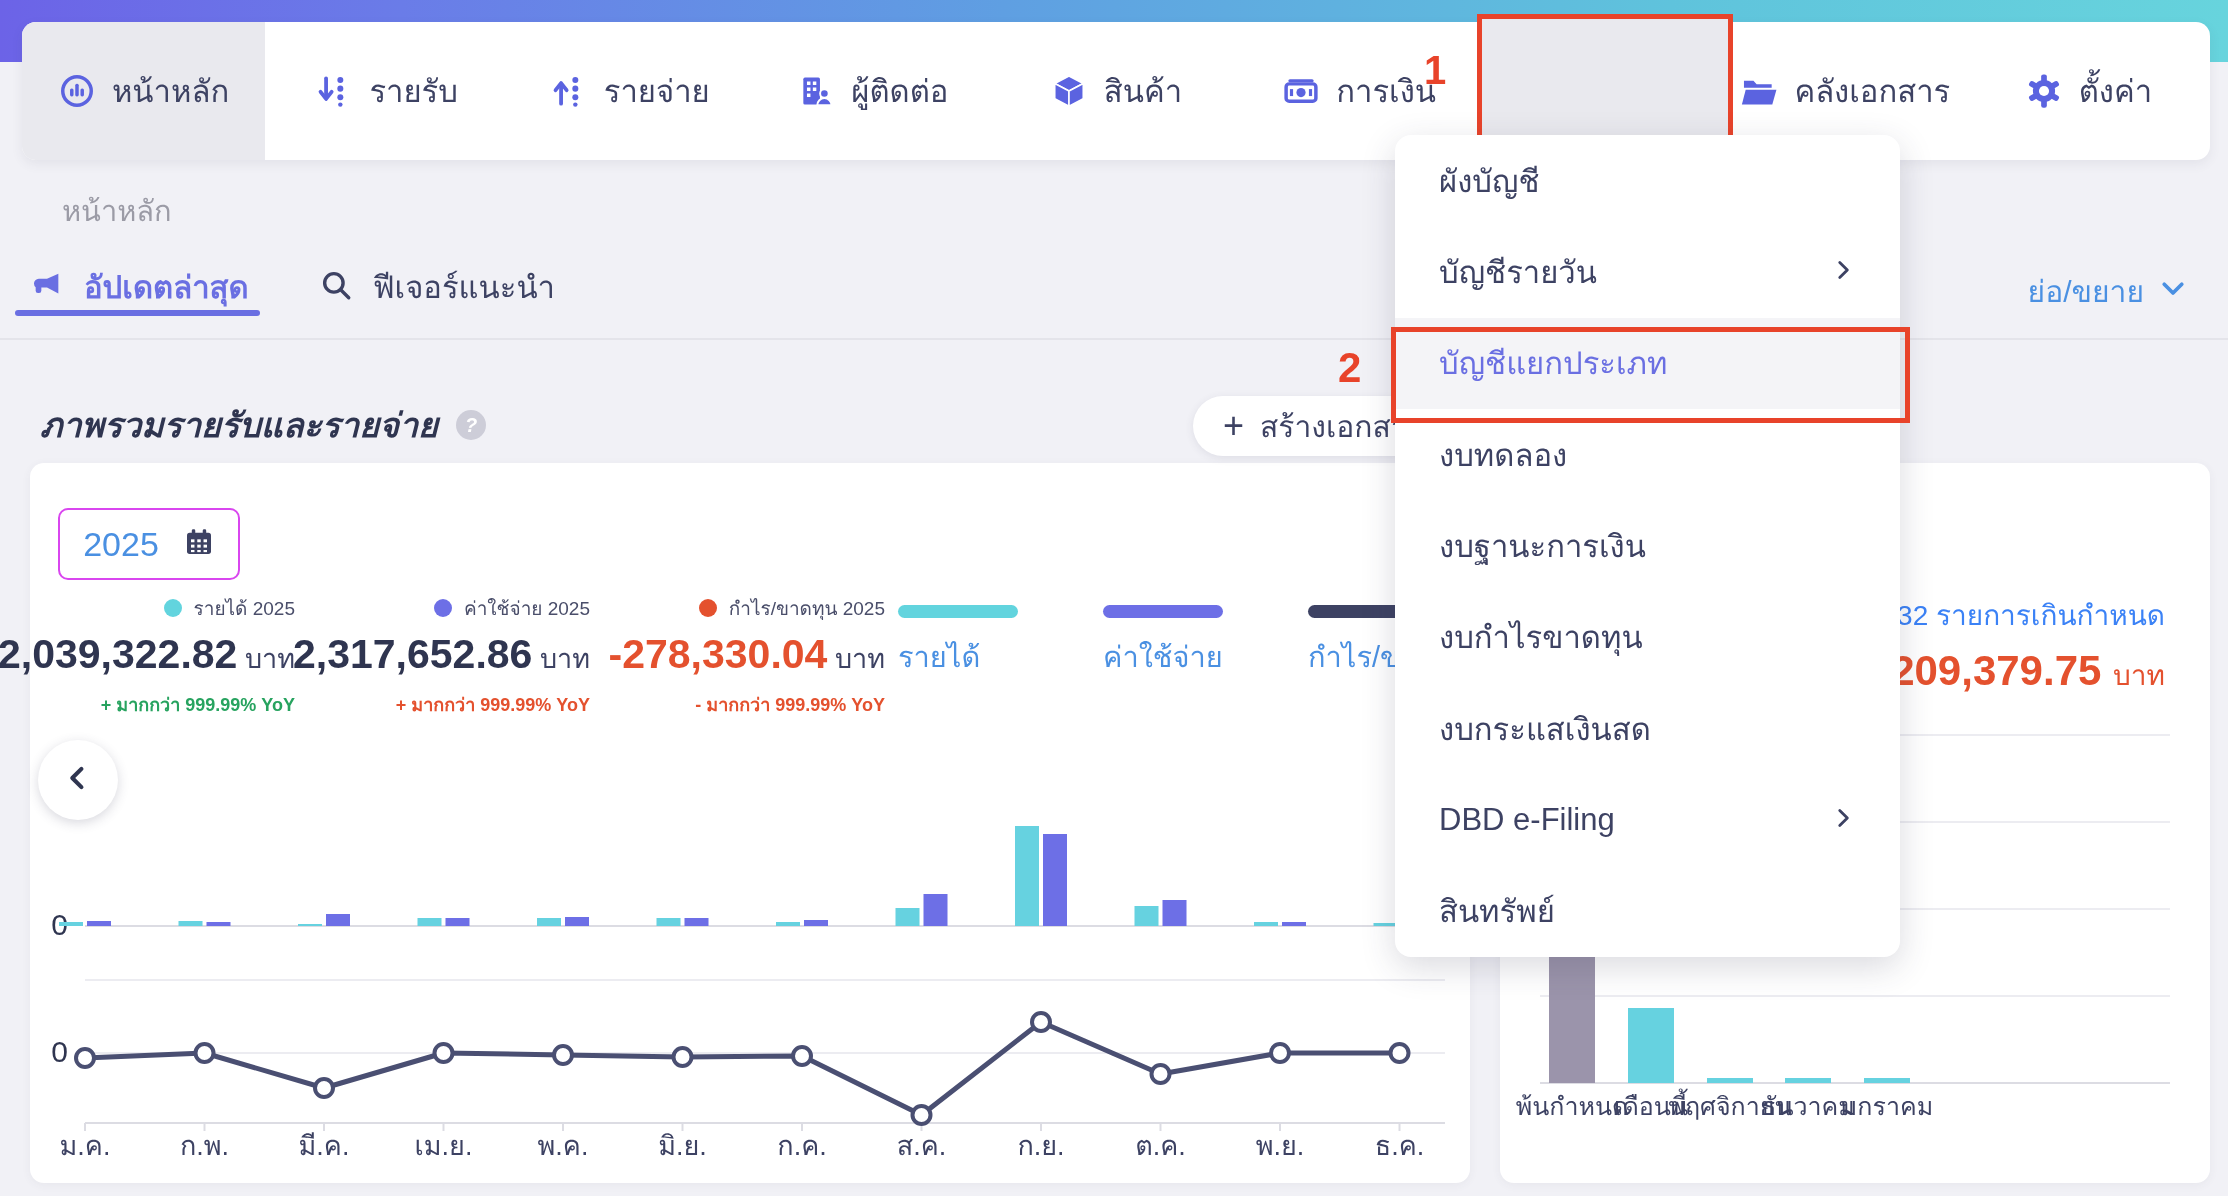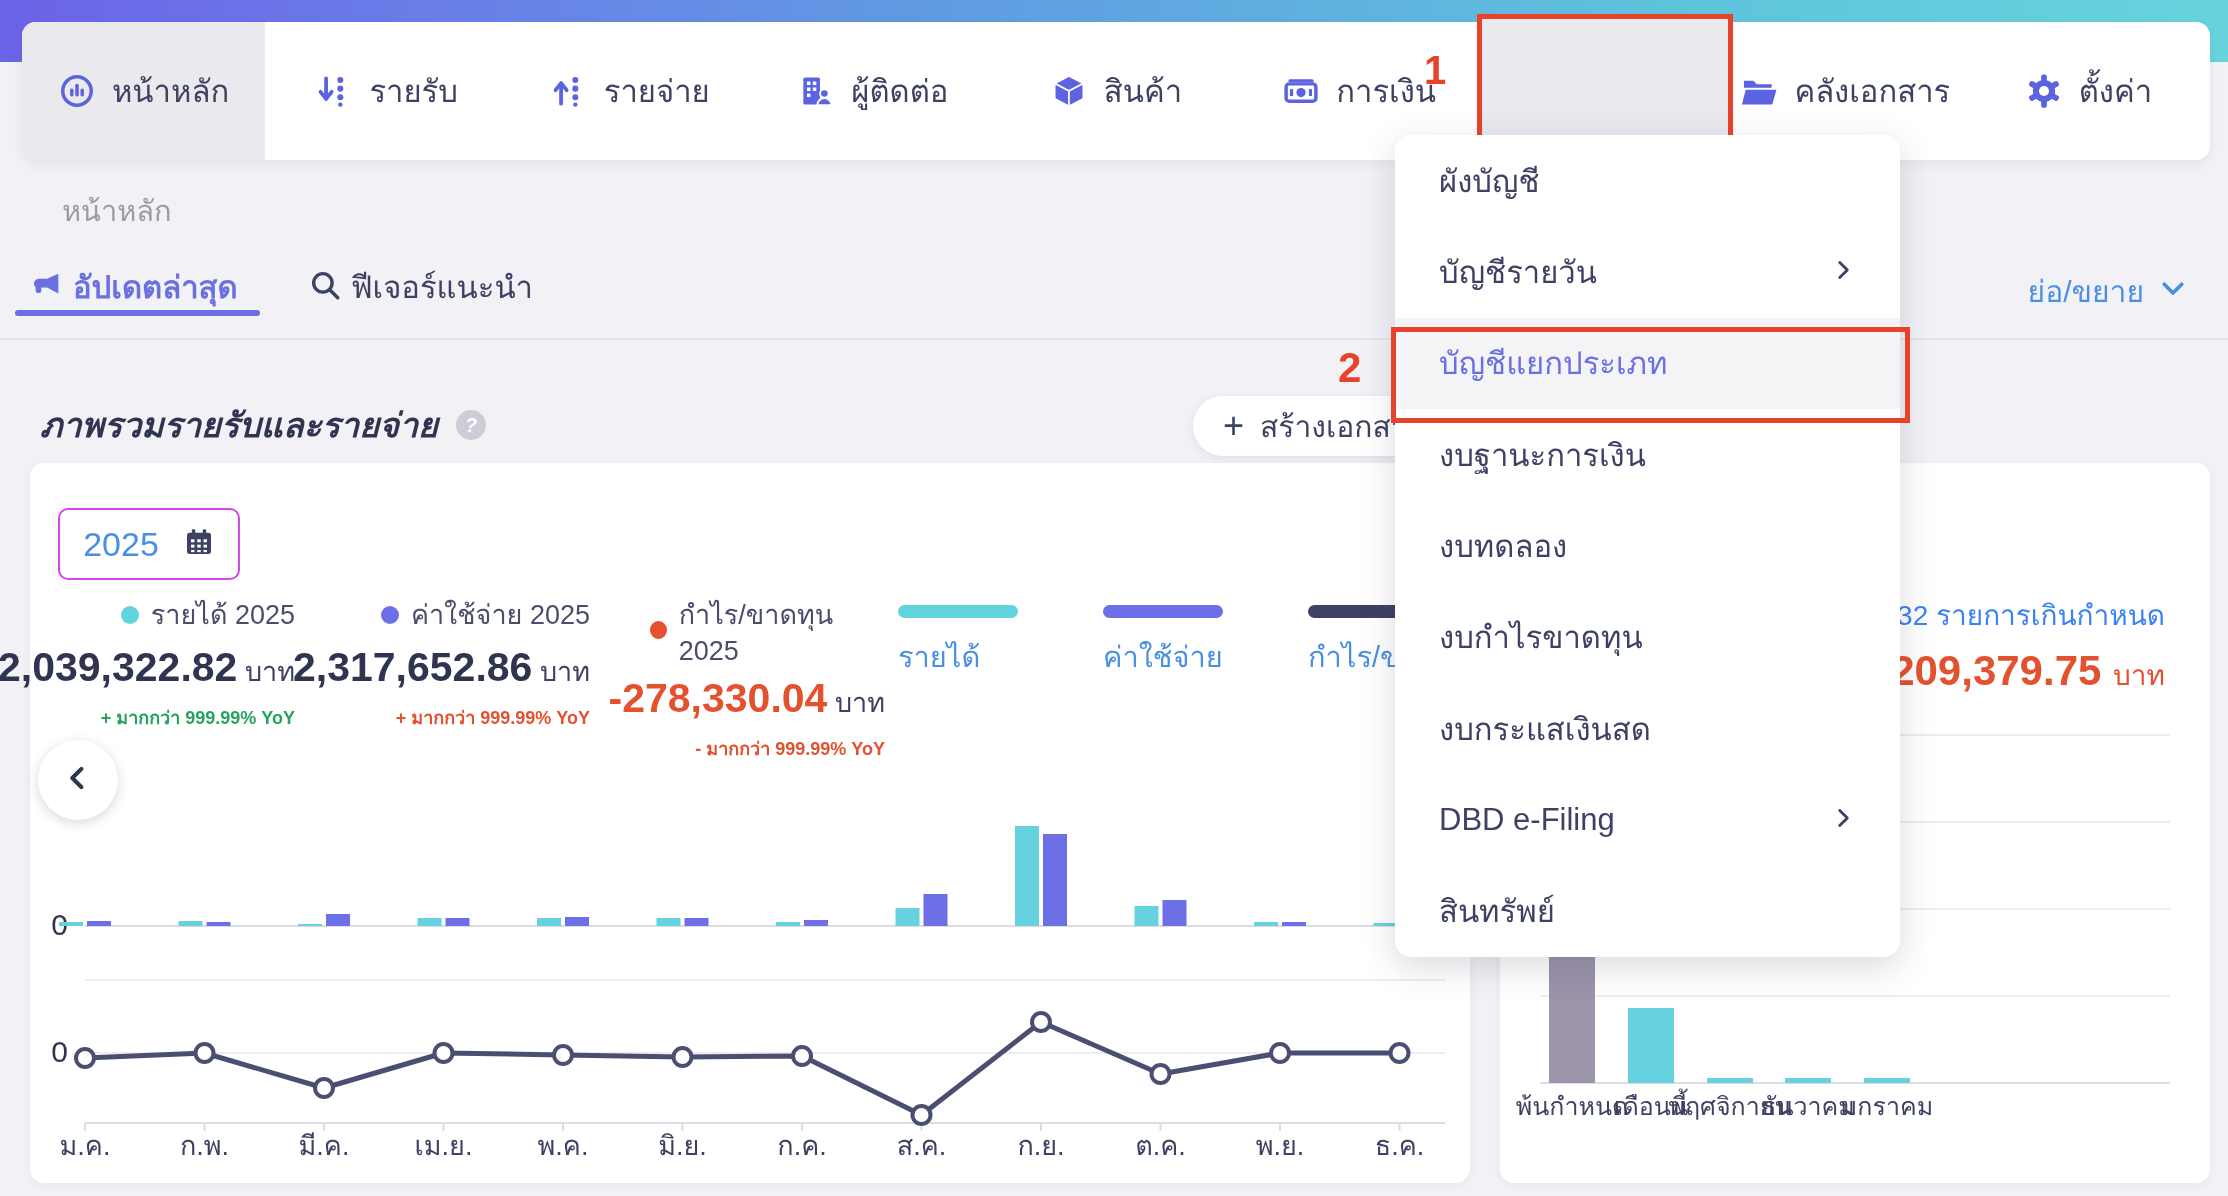--- a/index.html
+++ b/index.html
@@ -22,21 +22,21 @@
   .nav-item{flex:1;display:flex;align-items:center;justify-content:center;gap:16px;
     cursor:pointer;position:relative;z-index:10;}
   .nav-item.active{background:#e9e9ee;border-radius:14px 0 0 14px;}
   .nav-icon{width:38px;height:38px;display:inline-flex;}
   .nav-icon svg{width:38px;height:38px;}
   .nav-label{font-size:31px;color:#3d4263;}
 
   
   .breadcrumb{position:absolute;left:62px;top:188px;font-size:29px;color:#9b9ba6;}
   .tabs-row{position:absolute;left:30px;top:262px;display:flex;gap:70px;align-items:center;}
-  .tab{display:flex;align-items:center;gap:9px;cursor:pointer;}
+  .tab{display:flex;align-items:center;gap:20px;cursor:pointer;}
   .tab .tab-label{font-size:31px;color:#3d4263;}
   .tab.active .tab-label{color:#6a6fe2;font-weight:bold;}
   .tab-icon svg{width:34px;height:34px;}
   .tab-underline{position:absolute;left:15px;top:310px;width:245px;height:6px;background:#6a6fe2;border-radius:3px;}
   .collapse-toggle{position:absolute;right:40px;top:268px;display:flex;align-items:center;gap:14px;cursor:pointer;}
   .collapse-toggle span{font-size:30px;color:#4a90e2;}
   .divider{position:absolute;left:0;top:338px;width:2228px;height:2px;background:#e4e4ea;}
 
   
   .section-title{position:absolute;left:40px;top:398px;font-size:34px;font-weight:bold;color:#2f3550;display:flex;align-items:center;gap:18px;font-style:italic;}
@@ -55,21 +55,21 @@
 
   .year-box{position:absolute;left:28px;top:45px;width:178px;height:68px;border:2px solid #d946ef;
     border-radius:10px;display:flex;align-items:center;justify-content:center;gap:24px;cursor:pointer;background:#fff;}
   .year-box .year-text{font-size:34px;color:#4a90e2;}
   .year-box svg{width:32px;height:32px;}
 
   .stats-row{position:absolute;left:30px;top:130px;display:flex;gap:60px;}
   .stat{display:flex;flex-direction:column;align-items:flex-end;width:235px;}
   .stat-top{display:flex;align-items:center;gap:12px;}
   .stat-dot{width:18px;height:18px;border-radius:50%;}
-  .stat-label{font-size:27px;color:#4a4e6a;}
+  .stat-label{font-size:19px;color:#4a4e6a;}
   .stat-value{font-size:41px;font-weight:bold;margin-top:8px;white-space:nowrap;}
   .stat-unit{font-size:27px;font-weight:normal;color:#3d4263;}
   .stat-delta{font-size:18px;font-weight:bold;margin-top:10px;white-space:nowrap;}
 
   .legend-toggles{position:absolute;left:868px;top:142px;display:flex;gap:70px;}
   .legend-toggle{display:flex;flex-direction:column;align-items:flex-start;gap:16px;cursor:pointer;width:135px;}
   .legend-bar{width:120px;height:13px;border-radius:7px;}
   .legend-label{font-size:29px;color:#4a90e2;white-space:nowrap;}
 
   .back-btn{position:absolute;left:8px;top:277px;width:80px;height:80px;border-radius:50%;background:#ffffff;
@@ -454,24 +454,24 @@
       <div class="dropdown-item">
         <span class="dd-label">บัญชีรายวัน</span>
         <span class="dd-chevron"><svg viewBox="0 0 24 24" fill="none" stroke="#3d4263" stroke-width="2.6" stroke-linecap="round" stroke-linejoin="round">
             <polyline points="9,5 16,12 9,19"></polyline>
           </svg></span>
       </div>
       <div class="dropdown-item highlighted">
         <span class="dd-label">บัญชีแยกประเภท</span>
       </div>
       <div class="dropdown-item">
+        <span class="dd-label">งบทดลอง</span>
+      </div>
+      <div class="dropdown-item">
         <span class="dd-label">งบฐานะการเงิน</span>
-      </div>
-      <div class="dropdown-item">
-        <span class="dd-label">งบทดลอง</span>
       </div>
       <div class="dropdown-item">
         <span class="dd-label">งบกำไรขาดทุน</span>
       </div>
       <div class="dropdown-item">
         <span class="dd-label">งบกระแสเงินสด</span>
       </div>
       <div class="dropdown-item">
         <span class="dd-label">DBD e-Filing</span>
         <span class="dd-chevron"><svg viewBox="0 0 24 24" fill="none" stroke="#3d4263" stroke-width="2.6" stroke-linecap="round" stroke-linejoin="round">

